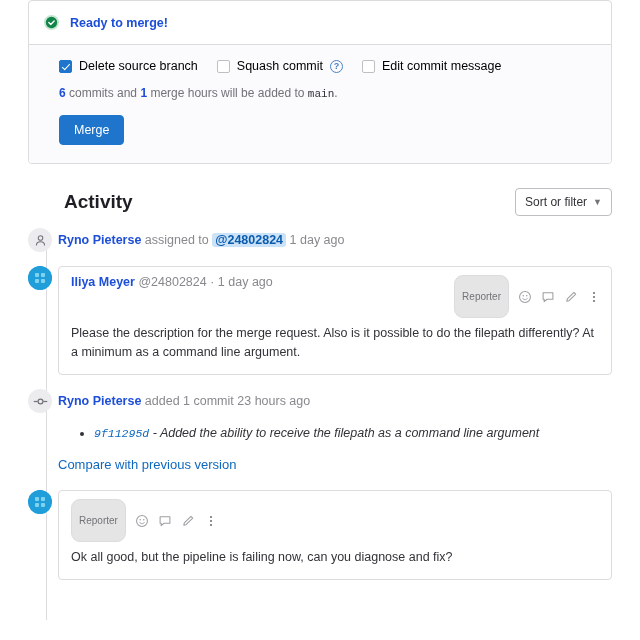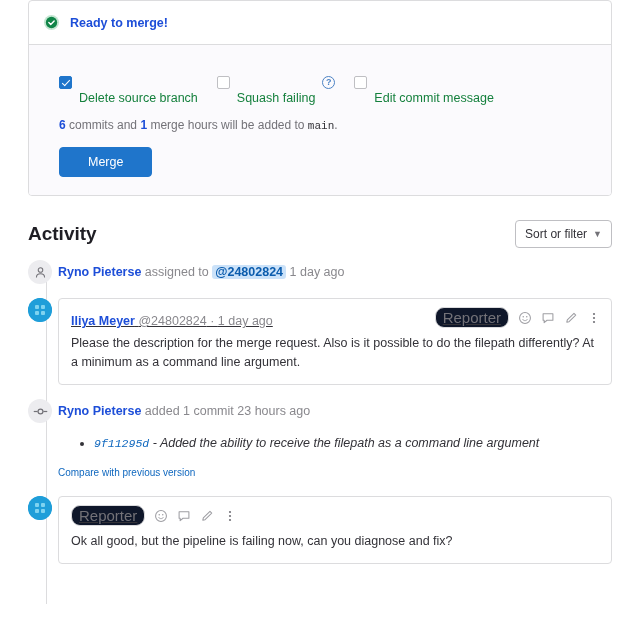--- a/index.html
+++ b/index.html
@@ -43,40 +43,40 @@
   .cb {
     width: 13px; height: 13px; border: 1px solid #bfbfc3; border-radius: 2px;
     background: #fff; flex: none; position: relative; cursor: pointer;
   }
   .cb.on { background: #1f75cb; border-color: #1f75cb; }
   .cb.on::after {
     content: ""; position: absolute; left: 4px; top: 1px;
     width: 3px; height: 7px; border: solid #fff; border-width: 0 1.6px 1.6px 0;
     transform: rotate(43deg);
   }
-  .chk-label { font-size: 12.5px; color: #15803d; margin-top: 32px; }
+  .chk-label { font-size: 12.5px; color: #000000; }
   .help-ico {
     width: 13px; height: 13px; border-radius: 50%;
     border: 1.2px solid #4b82c4; color: #4b82c4;
     font-size: 9px; line-height: 11px; text-align: center;
     font-weight: bold; cursor: pointer;
   }
   .merge-note { font-size: 12px; color: #737278; margin-bottom: 15px; }
   .mono { font-family: "Liberation Mono", monospace; font-size: 11px; color: #333238; }
   .btn-merge {
     background: #1f75cb; border: 1px solid #1f75cb; color: #fff;
-    font-size: 12.5px; padding: 7px 28px; border-radius: 4px; cursor: pointer;
+    font-size: 12.5px; padding: 7px 14px; border-radius: 4px; cursor: pointer;
     font-family: "Liberation Sans", sans-serif;
   }
 
   
   .activity-head {
     margin-top: 24px; display: flex; align-items: center; justify-content: space-between;
   }
-  .activity-title { font-size: 19px; font-weight: bold; color: #1f1e24; }
+  .activity-title { font-size: 19px; font-weight: bold; color: #1f1e24; margin-left: 36px; }
   .btn-sort {
     border: 1px solid #bfbfc3; background: #fff; border-radius: 4px;
     font-size: 12px; color: #333238; padding: 6px 9px; cursor: pointer;
     display: flex; align-items: center; gap: 6px;
     font-family: "Liberation Sans", sans-serif;
   }
 
   
   .timeline { position: relative; margin-top: 12px; padding-left: 0; }
   .tl-line {
@@ -93,36 +93,36 @@
   .av-user { background: #1f9ed9; overflow: hidden; }
   .tl-text { font-size: 12.5px; padding-top: 4px; line-height: 17px; }
   .mention {
     background: #cbe2f9; color: #0b5cad; border-radius: 3px;
     padding: 0 3px; font-weight: bold; cursor: pointer;
   }
 
   
   .note { flex: 1; border: 1px solid #dcdcde; border-radius: 4px; background: #fff; }
   .note-head {
-    display: flex; align-items: flex-end; padding: 8px 10px 4px 12px; text-decoration: underline;
+    display: flex; align-items: flex-start; padding: 8px 10px 4px 12px;
   }
   .note-meta { font-size: 12.5px; flex: 1; }
   .note-actions { display: flex; align-items: center; gap: 9px; }
   .badge {
-    border: 1px solid #dcdcde; border-radius: 9px; font-size: 15px;
-    color: #737278; padding: 1px 7px; background: #0f172a;
+    border: 1px solid #dcdcde; border-radius: 9px; font-size: 10px;
+    color: #737278; padding: 15px 7px; background: #e5e5e5;
   }
   .act-ico { color: #9e9ea3; cursor: pointer; display: flex; align-items: center; }
   .note-body { padding: 2px 12px 12px 12px; font-size: 12.5px; line-height: 19px; color: #333238; }
 
   .commit-block { padding-top: 4px; }
   .commit-li { font-size: 12.5px; line-height: 19px; margin: 10px 0 0 14px; }
   .commit-li::marker { color: #333238; }
   .sha { font-family: "Liberation Mono", monospace; font-size: 11.5px; color: #1068bf; cursor: pointer; }
-  .compare { display: block; margin-top: 14px; font-size: 10px; }
+  .compare { display: block; margin-top: 14px; font-size: 13px; }
   ul.bare { margin: 8px; padding-left: 14px; font-style: italic; }
 </style>
 </head>
 <body>
 
 <div class="page">
 
 
   <div class="card">
     <div class="merge-head">
@@ -138,21 +138,21 @@
     <div class="merge-body row-sep">
       <div class="checks">
 
         <div class="chk-item">
           <span class="cb on"></span>
           <span class="chk-label">Delete source branch</span>
         </div>
 
         <div class="chk-item">
           <span class="cb"></span>
-          <span class="chk-label">Squash failing</span>
+          <span class="chk-label">Squash commit</span>
           <span class="help-ico">?</span>
         </div>
 
         <div class="chk-item">
           <span class="cb"></span>
           <span class="chk-label">Edit commit message</span>
         </div>
 
       </div>
 

